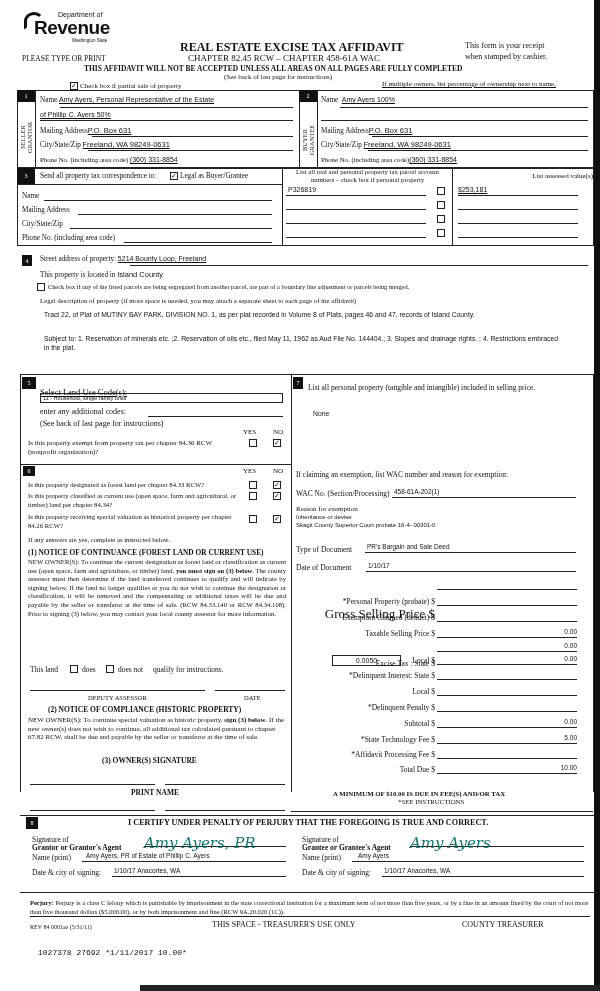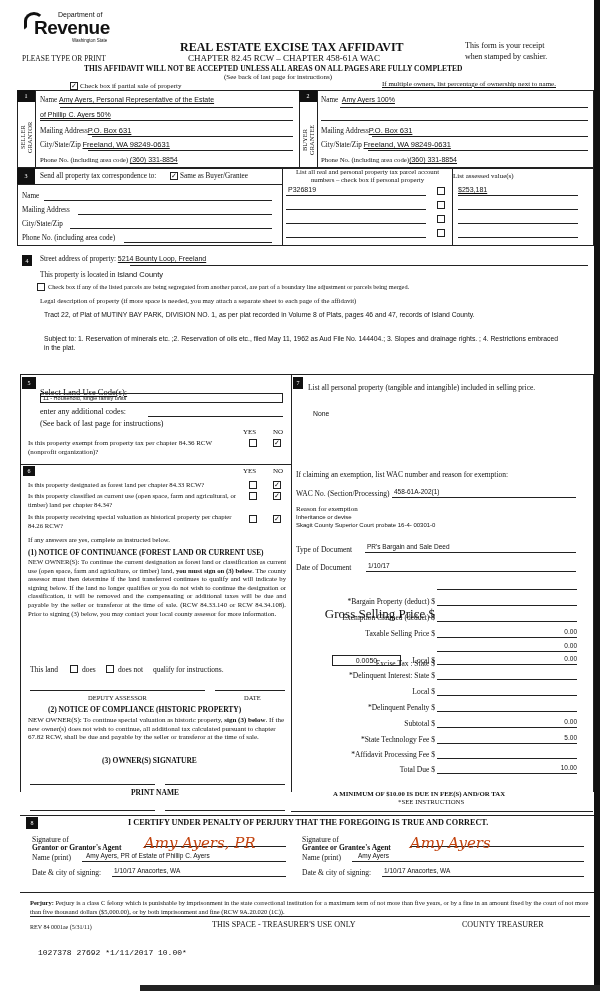--- a/index.html
+++ b/index.html
@@ -14,21 +14,21 @@
   .vline { position: absolute; width: 1px; background: #222; }
   .box { position: absolute; border: 1px solid #222; }
   .badge { position: absolute; width: 12px; height: 12px; background: #111; color: #fff; font-size: 6px; text-align: center; line-height: 12px; }
   .fld { position: absolute; white-space: nowrap; font-size: 7.2px; }
   .val { font-family: "Liberation Sans", sans-serif; font-size: 7px; }
   .ul { border-bottom: 1px solid #222; position: absolute; height: 10px; }
   .chk { position: absolute; width: 8px; height: 8px; border: 1px solid #222; background: #fff; font-size: 7px; line-height: 6px; text-align: center; font-family: "DejaVu Sans", sans-serif; }
   .vert { position: absolute; writing-mode: vertical-rl; transform: rotate(180deg); font-size: 6.5px; text-align: center; line-height: 7px; }
   .right { text-align: right; }
   .b { font-weight: bold; }
-  .sig { font-family: "DejaVu Serif", serif; font-style: italic; font-size: 15px; color: #c2410c; }
+  .sig { font-family: "DejaVu Serif", serif; font-style: italic; font-size: 15px; color: #0f766e; }
   .logo-swoosh { position: absolute; width: 20px; height: 18px; border: 3px solid #111; border-radius: 50% 50% 50% 10%; border-right-color: transparent; border-bottom-color: transparent; }
 </style>
 </head>
 <body>
 
 <div class="edge"></div>
 <div class="bottom-edge"></div>
 
 <div>
   <div class="logo-swoosh" style="left:24px;top:12px;"></div>
@@ -79,32 +79,32 @@
   <div class="fld" style="left:321px;top:156px;font-size:6.8px;"><span>Phone No. (including area code)</span><span class="val" style="text-decoration:underline;">(360) 331-8854</span></div>
 </div>
 
 <div class="box" style="left:17px;top:168px;width:577px;height:78px;"></div>
 <div class="vline" style="left:282px;top:168px;height:78px;"></div>
 <div class="vline" style="left:452px;top:168px;height:78px;"></div>
 <div class="badge" style="left:17px;top:168px;width:18px;height:16px;line-height:16px;">3</div>
 <div class="hline" style="left:17px;top:184px;width:265px;"></div>
 <div class="fld" style="left:40px;top:172px;">Send all property tax correspondence to:</div>
 <div class="chk" style="left:170px;top:172px;">✓</div>
-<div class="fld" style="left:180px;top:172px;">Same as Buyer/Grantee</div>
+<div class="fld" style="left:180px;top:172px;">Legal as Buyer/Grantee</div>
 <div class="fld" style="left:22px;top:192px;">Name</div>
 <div class="ul" style="left:44px;top:191px;width:228px;"></div>
 <div class="fld" style="left:22px;top:206px;">Mailing Address</div>
 <div class="ul" style="left:78px;top:205px;width:194px;"></div>
 <div class="fld" style="left:22px;top:220px;">City/State/Zip</div>
 <div class="ul" style="left:70px;top:219px;width:202px;"></div>
 <div class="fld" style="left:22px;top:234px;">Phone No. (including area code)</div>
 <div class="ul" style="left:124px;top:233px;width:148px;"></div>
 
 <div class="abs" style="left:284px;top:168px;width:167px;text-align:center;font-size:6.8px;line-height:8px;"><span>List all real and personal property tax parcel account</span><br><span>numbers – check box if personal property</span></div>
-<div class="abs" style="left:453px;top:172px;width:140px;text-align:left;font-size:7px;">List assessed value(s)</div>
+<div class="abs" style="left:453px;top:172px;width:140px;text-align:right;font-size:7px;">List assessed value(s)</div>
 
 <div>
   <div class="ul val" style="left:286px;top:186px;width:140px;font-size:7px;padding-left:2px;">P326819</div>
   <div class="chk" style="left:437px;top:187px;"></div>
   <div class="ul val" style="left:458px;top:186px;width:120px;font-size:7px;text-decoration:underline;">$253,181</div>
 </div>
 <div>
   <div class="ul" style="left:286px;top:200px;width:140px;"></div>
   <div class="chk" style="left:437px;top:201px;"></div>
   <div class="ul" style="left:458px;top:200px;width:120px;"></div>
@@ -212,21 +212,21 @@
   <div class="fld" style="left:296px;top:545px;font-size:7.5px;">Type of Document</div>
   <div class="ul sans" style="left:365px;top:543px;width:211px;font-size:6.5px;padding-left:2px;">PR's Bargain and Sale Deed</div>
   <div class="fld" style="left:296px;top:563px;font-size:7.5px;">Date of Document</div>
   <div class="ul sans" style="left:366px;top:562px;width:210px;font-size:6.5px;padding-left:2px;">1/10/17</div>
 </div>
 
 <div>
   <div class="fld right" style="left:300px;top:606px;width:135px;font-size:13px;"><span>Gross Selling Price</span> <span>$</span></div>
   <div class="ul right sans" style="left:437px;top:580px;width:140px;font-size:6.5px;"></div>
 
-  <div class="fld right" style="left:300px;top:597px;width:135px;font-size:7.5px;"><span>*Bargain Property (deduct)</span> <span>$</span></div>
+  <div class="fld right" style="left:300px;top:597px;width:135px;font-size:7.5px;"><span>*Personal Property (probate)</span> <span>$</span></div>
   <div class="ul right sans" style="left:437px;top:596px;width:140px;font-size:6.5px;"></div>
 
   <div class="fld right" style="left:300px;top:613px;width:135px;font-size:7.5px;"><span>Exemption Claimed (deduct)</span> <span>$</span></div>
   <div class="ul right sans" style="left:437px;top:612px;width:140px;font-size:6.5px;"></div>
 
   <div class="fld right" style="left:300px;top:629px;width:135px;font-size:7.5px;"><span>Taxable Selling Price</span> <span>$</span></div>
   <div class="ul right sans" style="left:437px;top:628px;width:140px;font-size:6.5px;">0.00</div>
 
   <div class="fld right" style="left:300px;top:643px;width:135px;font-size:7.5px;margin-top:16px;"><span>Excise Tax : State</span> <span>$</span></div>
   <div class="ul right sans" style="left:437px;top:642px;width:140px;font-size:6.5px;">0.00</div>

